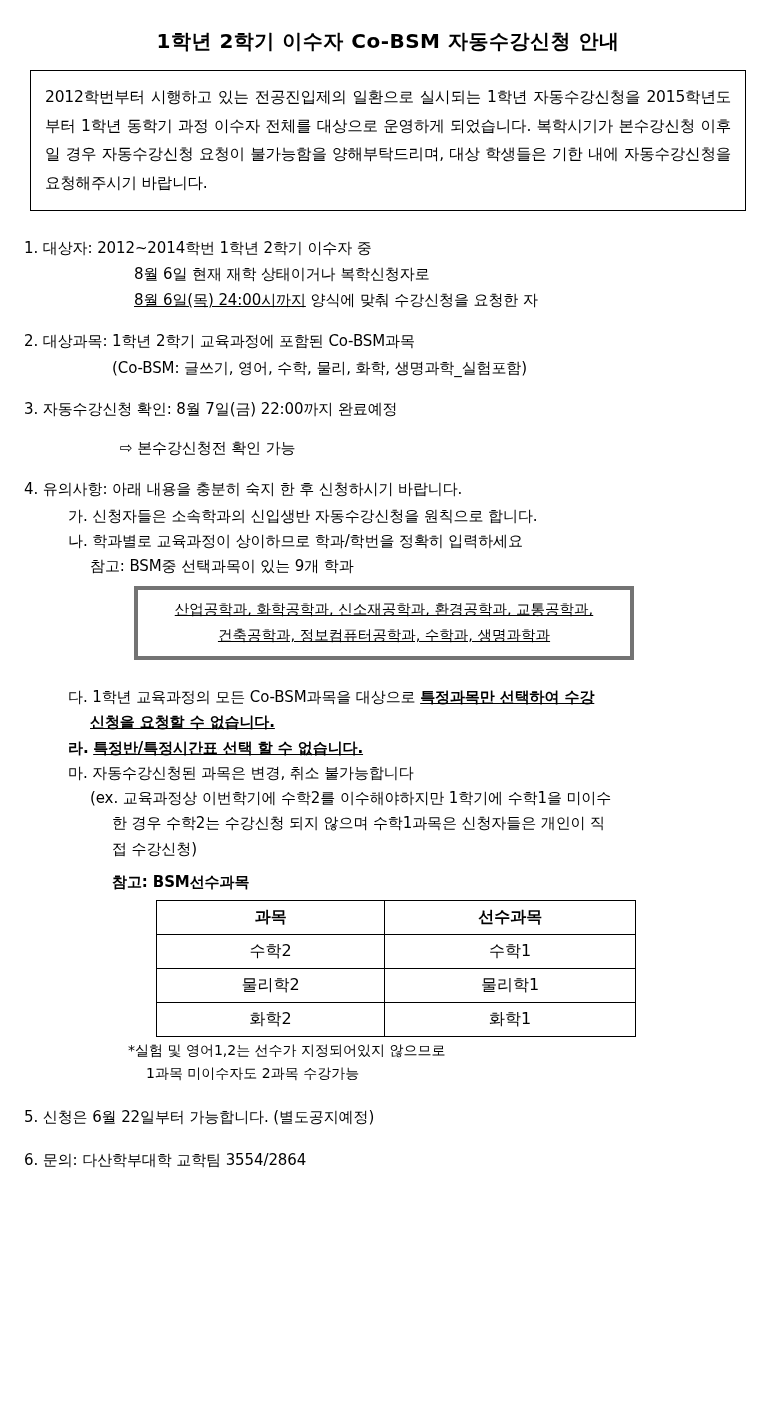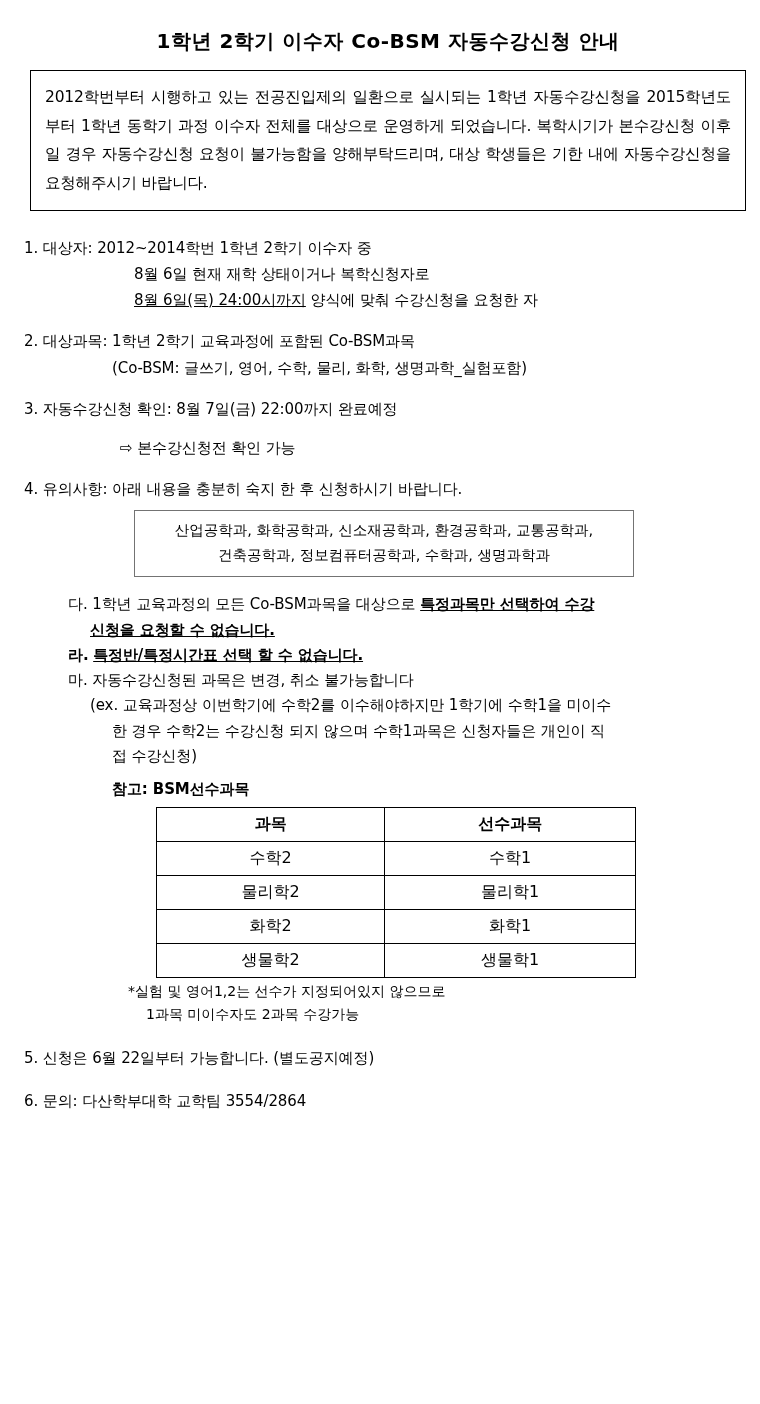--- a/index.html
+++ b/index.html
@@ -59,28 +59,29 @@
     text-decoration: underline;
   }
   .bold {
     font-weight: bold;
   }
   .bold-underline {
     font-weight: bold;
     text-decoration: underline;
   }
   .dept-box {
-    border: 1px solid #737373;
-    margin: 8px 0 16px 110px;
+    border: 4px solid #737373;
+    margin: 8px 0 26px 110px;
     width: 500px;
     box-sizing: border-box;
     padding: 7px 10px 8px 10px;
     text-align: center;
     font-size: 14.5px;
     line-height: 1.75;
+    text-decoration: underline;
   }
   .sub-list .item-line { margin-bottom: 2px; }
   table.prereq {
     border-collapse: collapse;
     margin: 6px 17px 2px 132px;
     width: 480px;
     font-size: 16px;
   }
   table.prereq th, table.prereq td {
     border: 1px solid #000;
@@ -143,20 +144,31 @@
     <div class="item-line indent-center-90 arrow">⇨ 본수강신청전 확인 가능</div>
   </div>
 
   <div class="section">
     <div class="item-line">
       <span class="num">4.</span>
       <span>유의사항:</span>
       <span>아래 내용을 충분히 숙지 한 후 신청하시기 바랍니다.</span>
     </div>
 
+    <div class="sub-list">
+      <div class="item-line indent-2">
+        <span>가.</span>
+        <span>신청자들은 소속학과의 신입생반 자동수강신청을 원칙으로 합니다.</span>
+      </div>
+      <div class="item-line indent-2">
+        <span>나.</span>
+        <span>학과별로 교육과정이 상이하므로 학과/학번을 정확히 입력하세요</span>
+      </div>
+      <div class="item-line indent-3">참고: BSM중 선택과목이 있는 9개 학과</div>
+    </div>
 
     <div class="dept-box">
       <div>산업공학과, 화학공학과, 신소재공학과, 환경공학과, 교통공학과,</div>
       <div>건축공학과, 정보컴퓨터공학과, 수학과, 생명과학과</div>
     </div>
 
     <div class="sub-list">
       <div class="item-line indent-2">
         <span>다.</span>
         <span>1학년 교육과정의 모든 Co-BSM과목을 대상으로 </span><span class="bold-underline">특정과목만 선택하여 수강</span>
@@ -193,24 +205,20 @@
           <td>수학1</td>
         </tr>
         <tr>
           <td>물리학2</td>
           <td>물리학1</td>
         </tr>
         <tr>
           <td>화학2</td>
           <td>화학1</td>
         </tr>
-        <tr>
-          <td>생물학2</td>
-          <td>생물학1</td>
-        </tr>
       </tbody>
     </table>
 
     <div class="table-note">
       <div>*실험 및 영어1,2는 선수가 지정되어있지 않으므로</div>
       <div class="note2">1과목 미이수자도 2과목 수강가능</div>
     </div>
   </div>
 
   <div class="section" style="margin-top:22px;">

